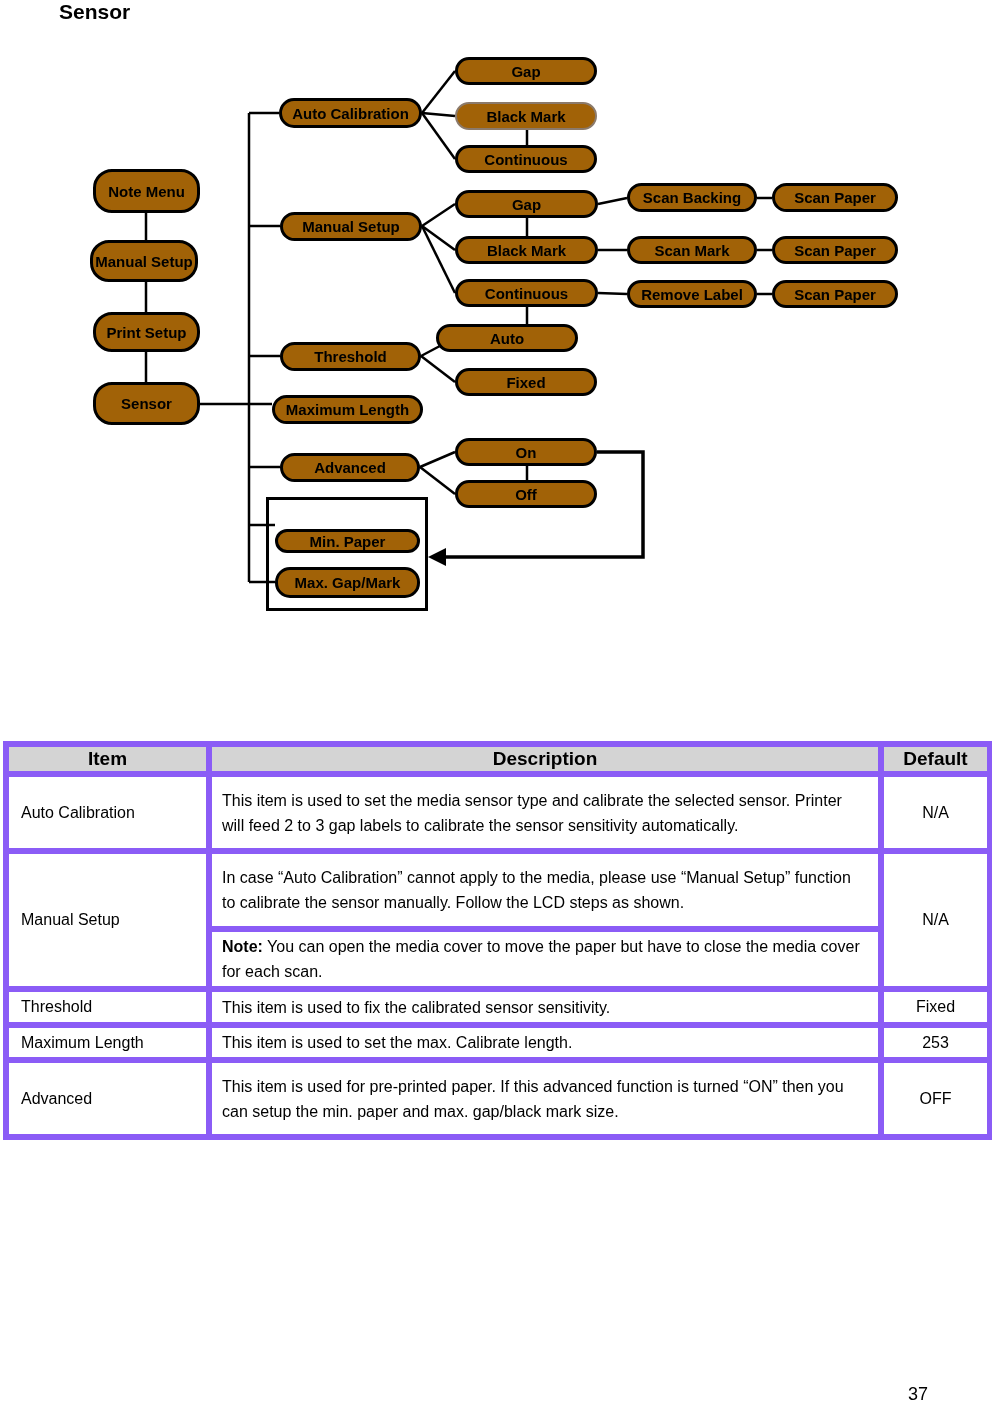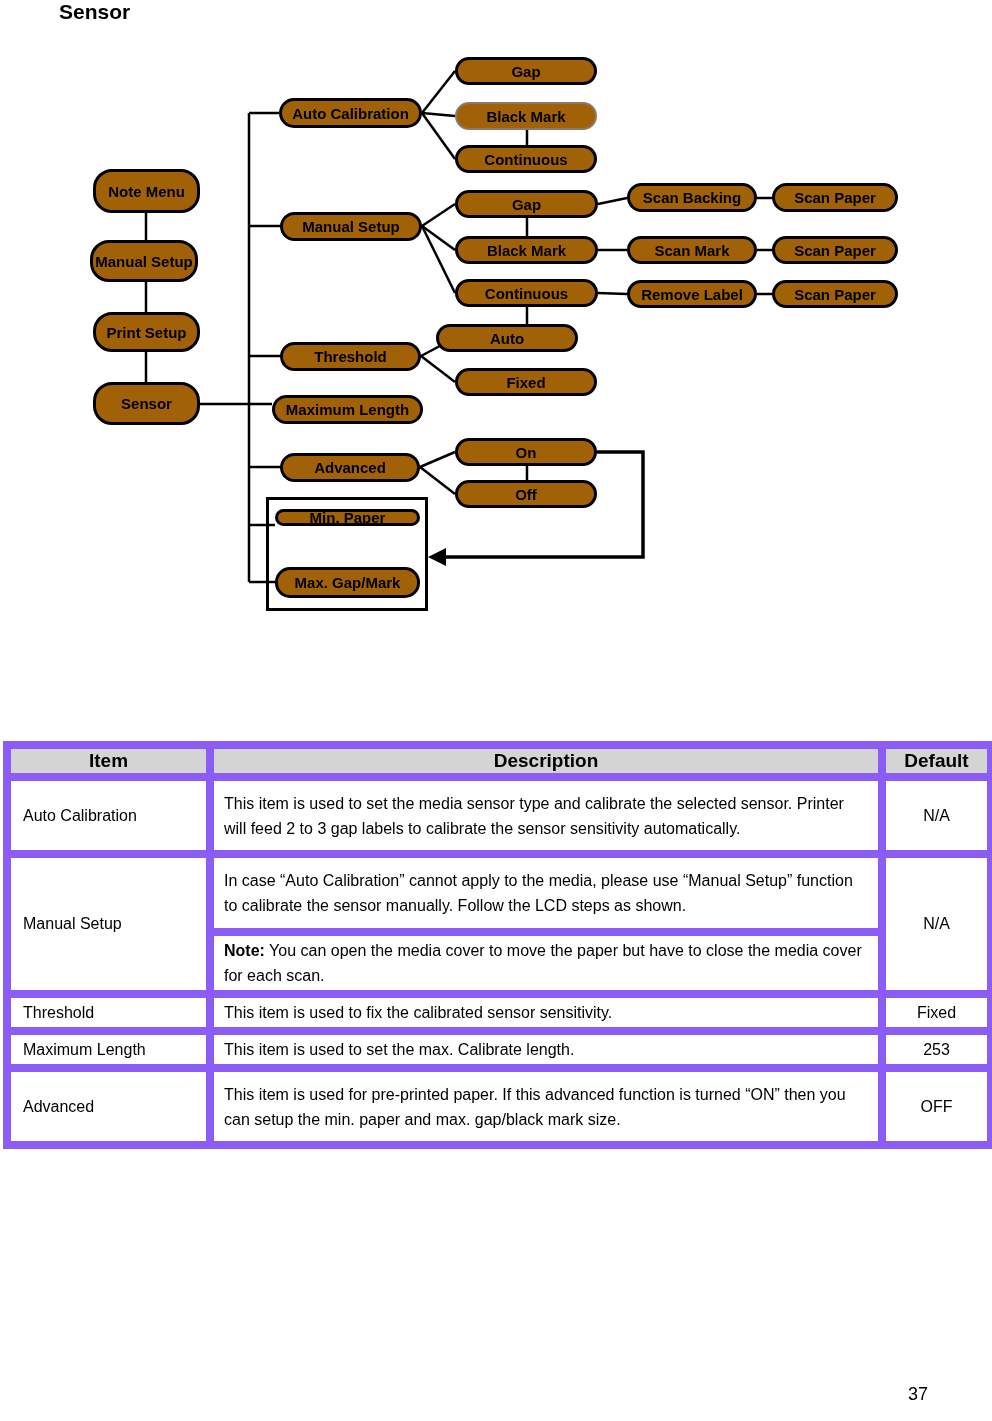--- a/index.html
+++ b/index.html
@@ -10,21 +10,21 @@
   .diagram svg{position:absolute;left:0;top:0;}
   .node{position:absolute;box-sizing:border-box;background:#a16207;border:3px solid #000;
         border-radius:15px;display:flex;align-items:center;justify-content:center;
         font-size:15px;font-weight:bold;white-space:nowrap;z-index:2;}
   .node.tall{border-radius:19px;}
   .node.alt{border-color:#8b7a6b;border-width:2.5px;}
   .group-box{position:absolute;left:266px;top:497px;width:162px;height:114px;
         border:3px solid #000;box-sizing:border-box;z-index:1;background:transparent;}
   .menu-table{position:absolute;left:3px;top:741px;width:984px;border-collapse:collapse;
         table-layout:fixed;font-size:16px;}
-  .menu-table th,.menu-table td{border:8px solid #8b5cf6;box-sizing:border-box;}
+  .menu-table th,.menu-table td{border:6px solid #8b5cf6;box-sizing:border-box;}
   .menu-table th{background:#d4d4d4;font-size:19px;font-weight:bold;height:30px;text-align:center;}
   .menu-table td{vertical-align:middle;}
   td.item{padding-left:12px;text-align:left;}
   td.desc{padding:2px 10px;line-height:25px;text-align:left;}
   td.def{text-align:center;}
   .note-label{font-weight:bold;}
   .page-number{position:absolute;left:908px;top:1384px;font-size:18px;}
 </style>
 </head>
 <body>
@@ -87,21 +87,21 @@
     <div class="node tall" style="left:93px;top:169px;width:107px;height:44px;">Note Menu</div>
     <div class="node tall" style="left:90px;top:240px;width:108px;height:42px;">Manual Setup</div>
     <div class="node tall" style="left:93px;top:312px;width:107px;height:40px;">Print Setup</div>
     <div class="node tall" style="left:93px;top:382px;width:107px;height:43px;">Sensor</div>
 
     <div class="node" style="left:279px;top:98px;width:143px;height:30px;">Auto Calibration</div>
     <div class="node" style="left:280px;top:212px;width:142px;height:29px;">Manual Setup</div>
     <div class="node" style="left:280px;top:342px;width:141px;height:29px;">Threshold</div>
     <div class="node" style="left:272px;top:395px;width:151px;height:29px;">Maximum Length</div>
     <div class="node" style="left:280px;top:453px;width:140px;height:29px;">Advanced</div>
-    <div class="node" style="left:275px;top:509px;width:145px;height:17px;">Min. Paper</div>
+    <div class="node" style="left:275px;top:529px;width:145px;height:24px;">Min. Paper</div>
     <div class="node" style="left:275px;top:567px;width:145px;height:31px;">Max. Gap/Mark</div>
 
     <div class="node" style="left:455px;top:57px;width:142px;height:28px;">Gap</div>
     <div class="node alt" style="left:455px;top:102px;width:142px;height:28px;">Black Mark</div>
     <div class="node" style="left:455px;top:145px;width:142px;height:28px;">Continuous</div>
     <div class="node" style="left:455px;top:190px;width:143px;height:28px;">Gap</div>
     <div class="node" style="left:455px;top:236px;width:143px;height:28px;">Black Mark</div>
     <div class="node" style="left:455px;top:279px;width:143px;height:28px;">Continuous</div>
     <div class="node" style="left:436px;top:324px;width:142px;height:28px;">Auto</div>
     <div class="node" style="left:455px;top:368px;width:142px;height:28px;">Fixed</div>

